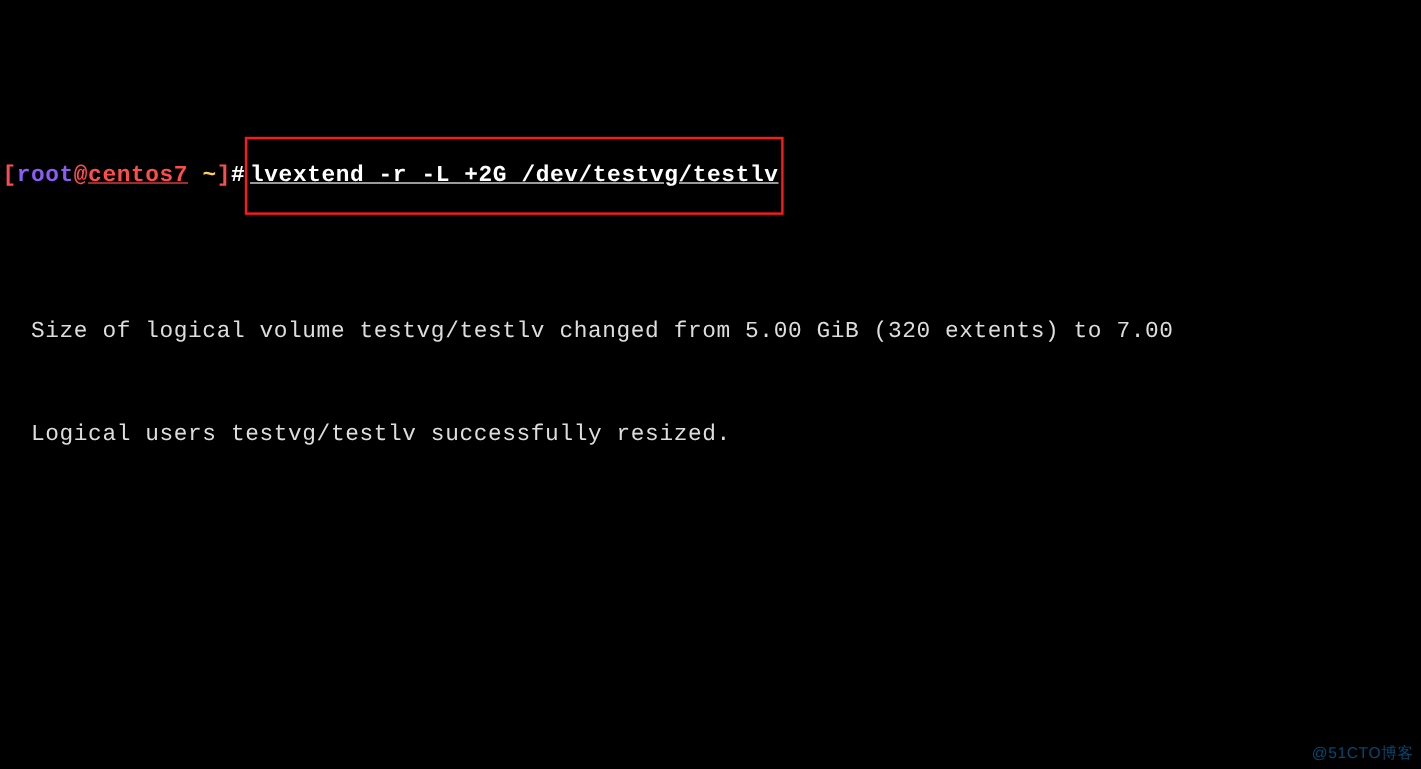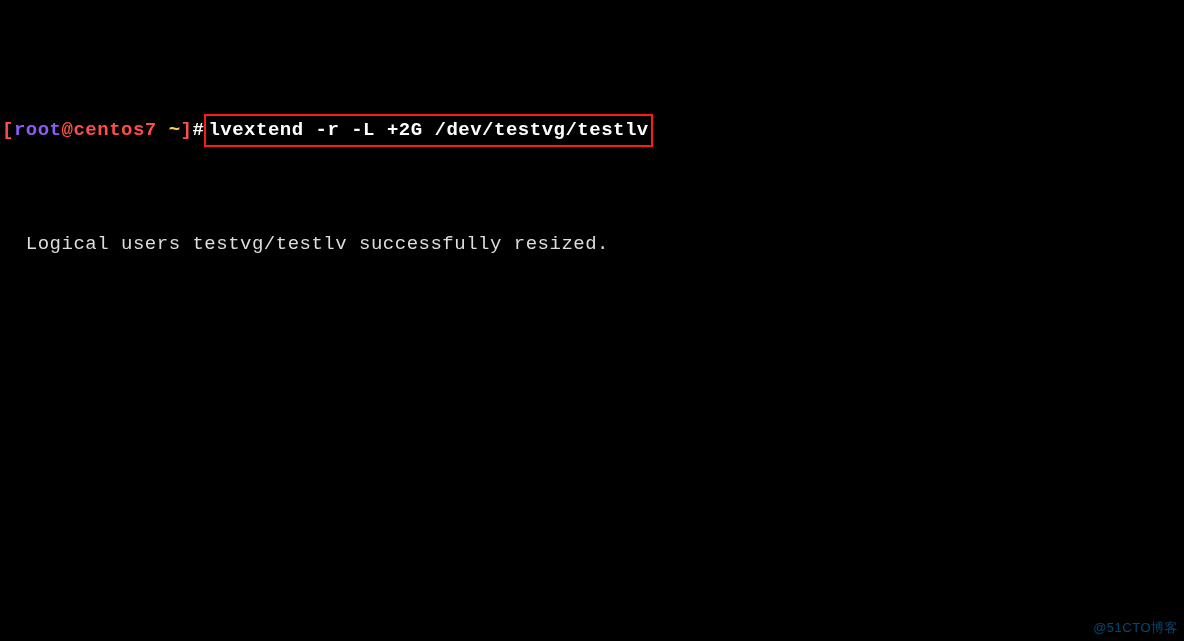--- a/index.html
+++ b/index.html
@@ -15,45 +15,46 @@
     overflow: hidden;
     letter-spacing: 0.5px;
   }
   .term {
     padding: 2px 4px 0 2px;
     white-space: pre;
   }
   .prompt-bracket { color: #ff4d4d; font-weight: bold; }
   .prompt-user    { color: #8b5cf6; font-weight: bold; }
   .prompt-at      { color: #ff4d4d; font-weight: bold; }
-  .prompt-host    { color: #ff4d4d; font-weight: bold; }
+  .prompt-host    { color: #ff4d4d; font-weight: bold; text-decoration: underline; }
   .prompt-tilde   { color: #ffd24d; font-weight: bold; }
   .prompt-hash    { color: #fff; font-weight: bold; }
   .cmd            { color: #fff; font-weight: bold; }
   .out            { color: #ddd; }
-  .hl-red { border: 2px solid #ff1a1a; padding: 0 2px; margin: -2px 0; display: inline-block; }
+  .hl-red { border: 2px solid #ff1a1a; padding: 16px 2px; margin: -2px 0; display: inline-block; text-decoration: underline; }
   .line { display: block; }
   .watermark {
     position: absolute;
     right: 6px;
     bottom: 4px;
     color: #0369a1;
     font-size: 13px;
     font-family: sans-serif;
     opacity: 0.7;
   }
 </style>
 </head>
 <body>
 
 <div class="term">
 
   
   <span class="line"><span class="prompt-bracket">[</span><span class="prompt-user">root</span><span class="prompt-at">@</span><span class="prompt-host">centos7</span> <span class="prompt-tilde">~</span><span class="prompt-bracket">]</span><span class="prompt-hash">#</span><span class="hl-red"><span class="cmd">lvextend -r -L +2G /dev/testvg/testlv</span></span></span>
 
+  <span class="line out">  Size of logical volume testvg/testlv changed from 5.00 GiB (320 extents) to 7.00</span>
   <span class="line out">  Logical users testvg/testlv successfully resized.</span>
   
   
   
   
 
   
   
 
   

